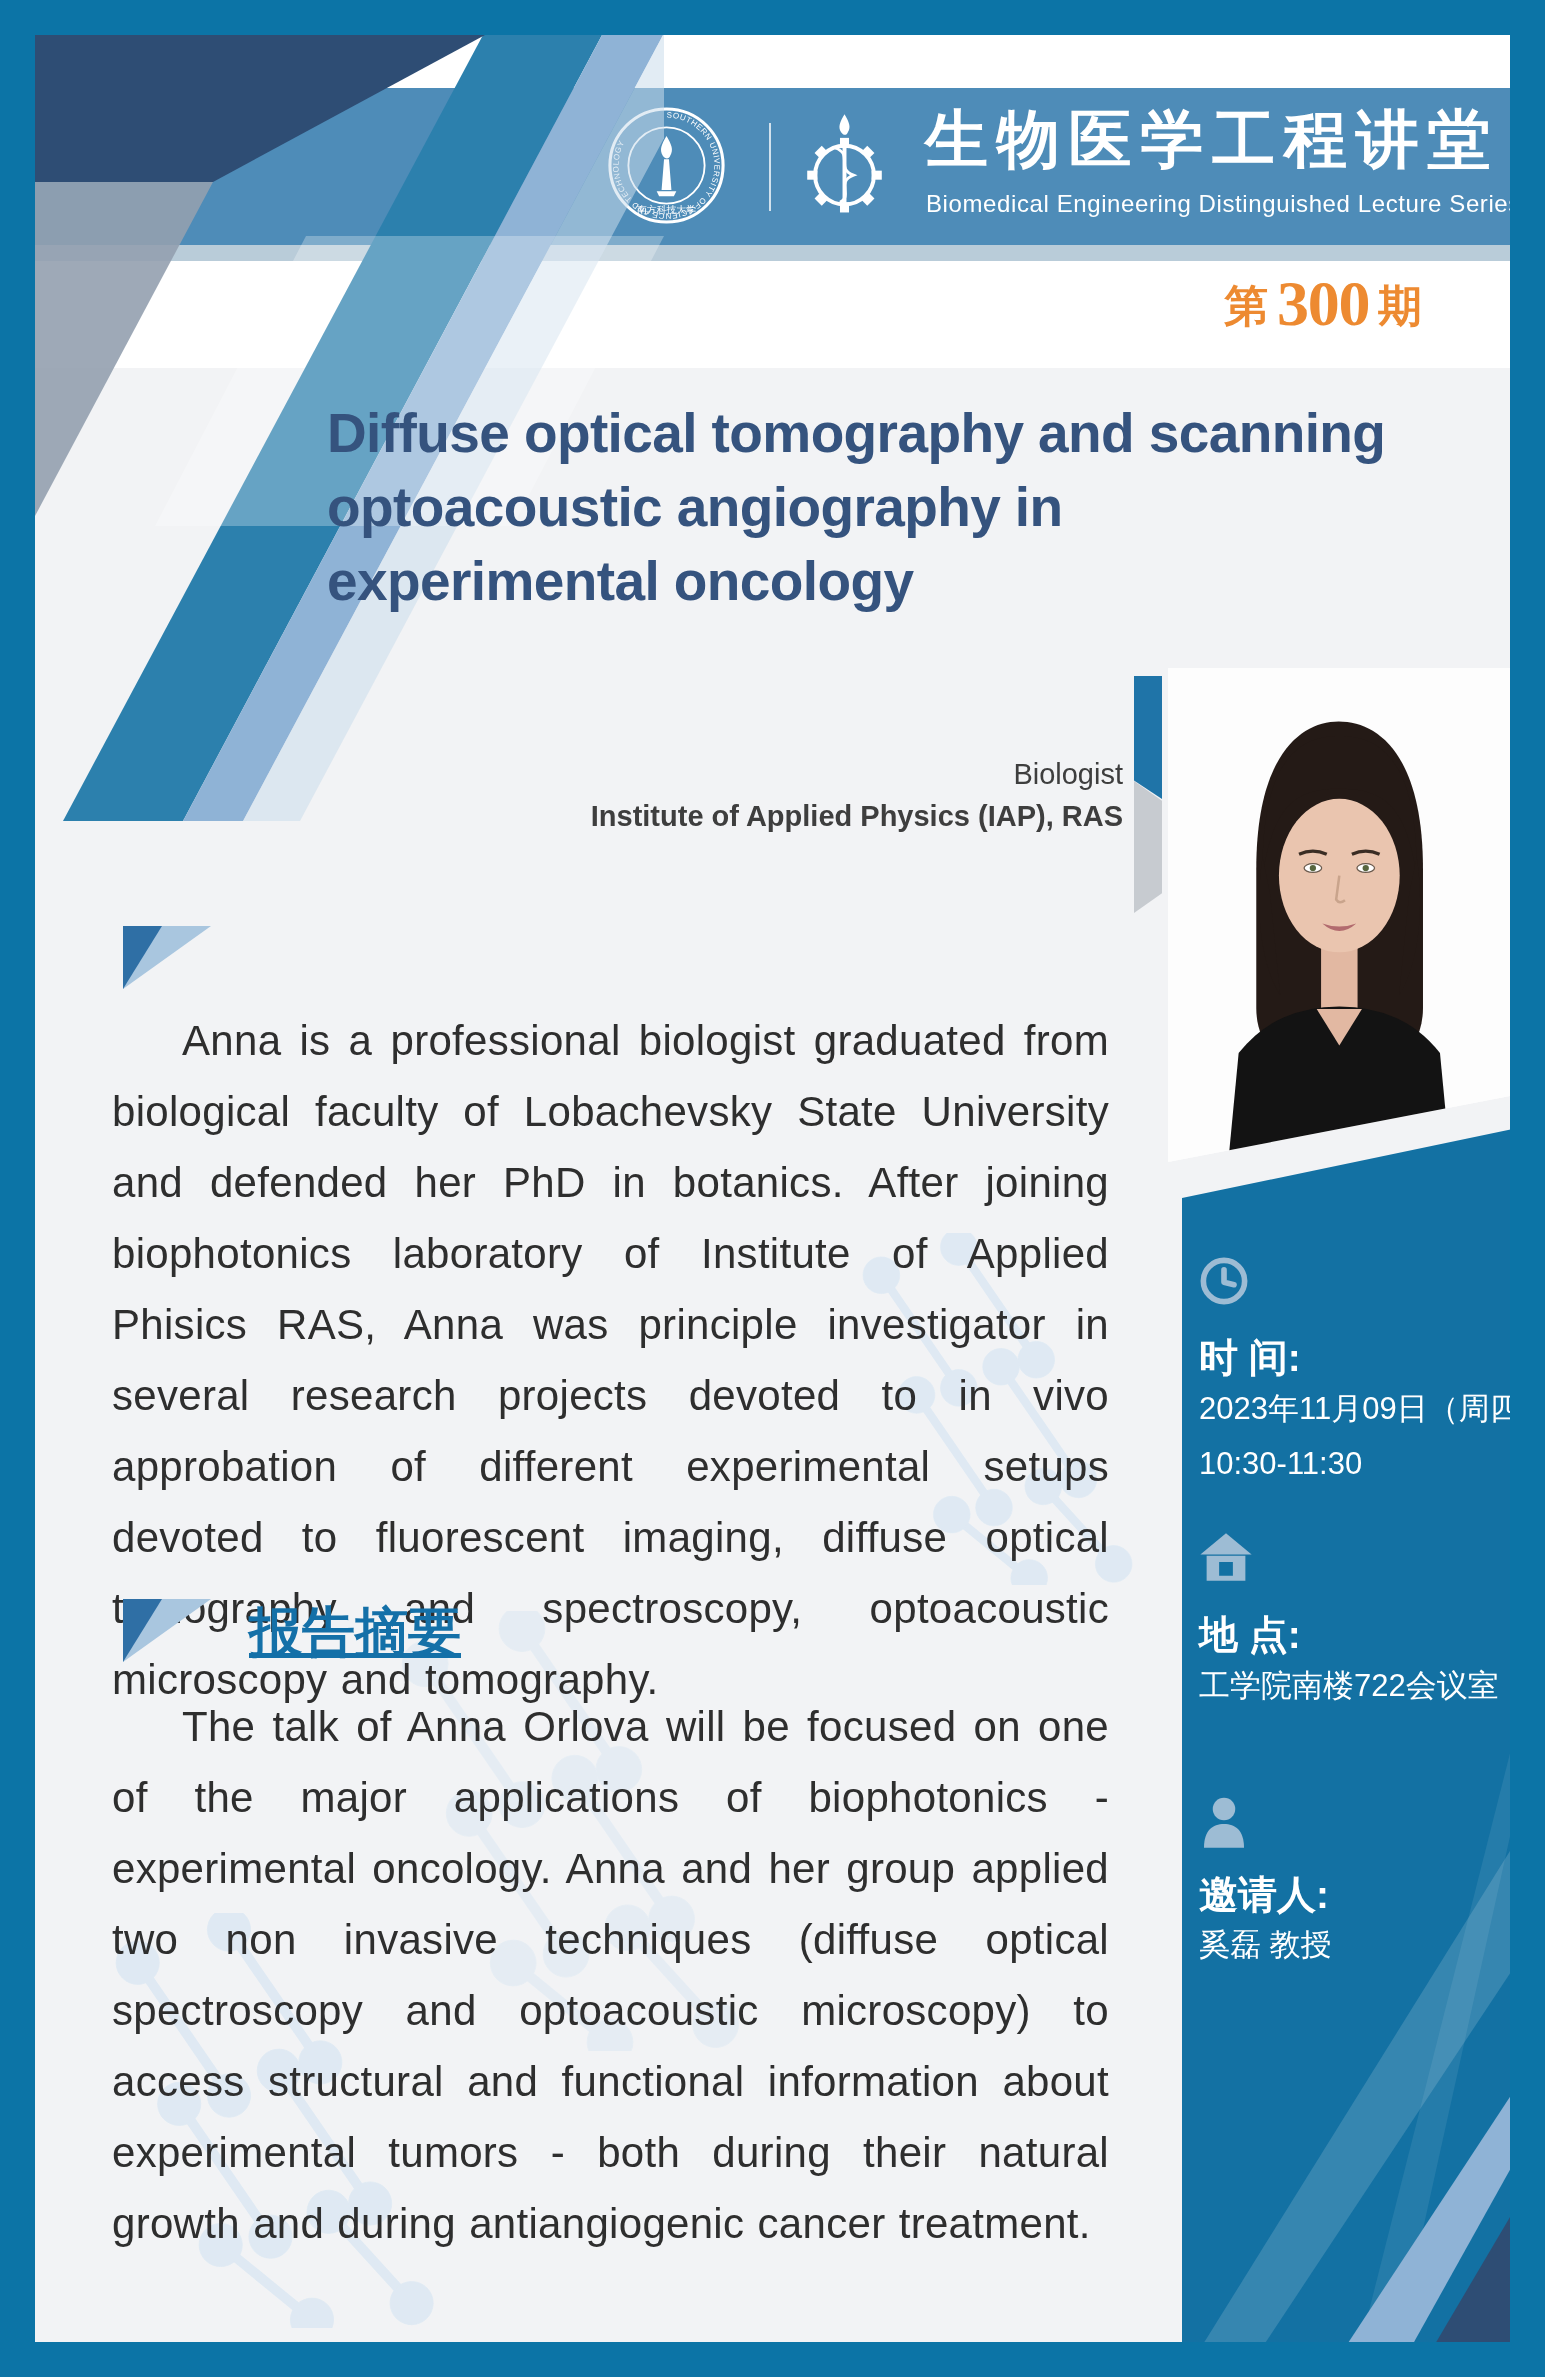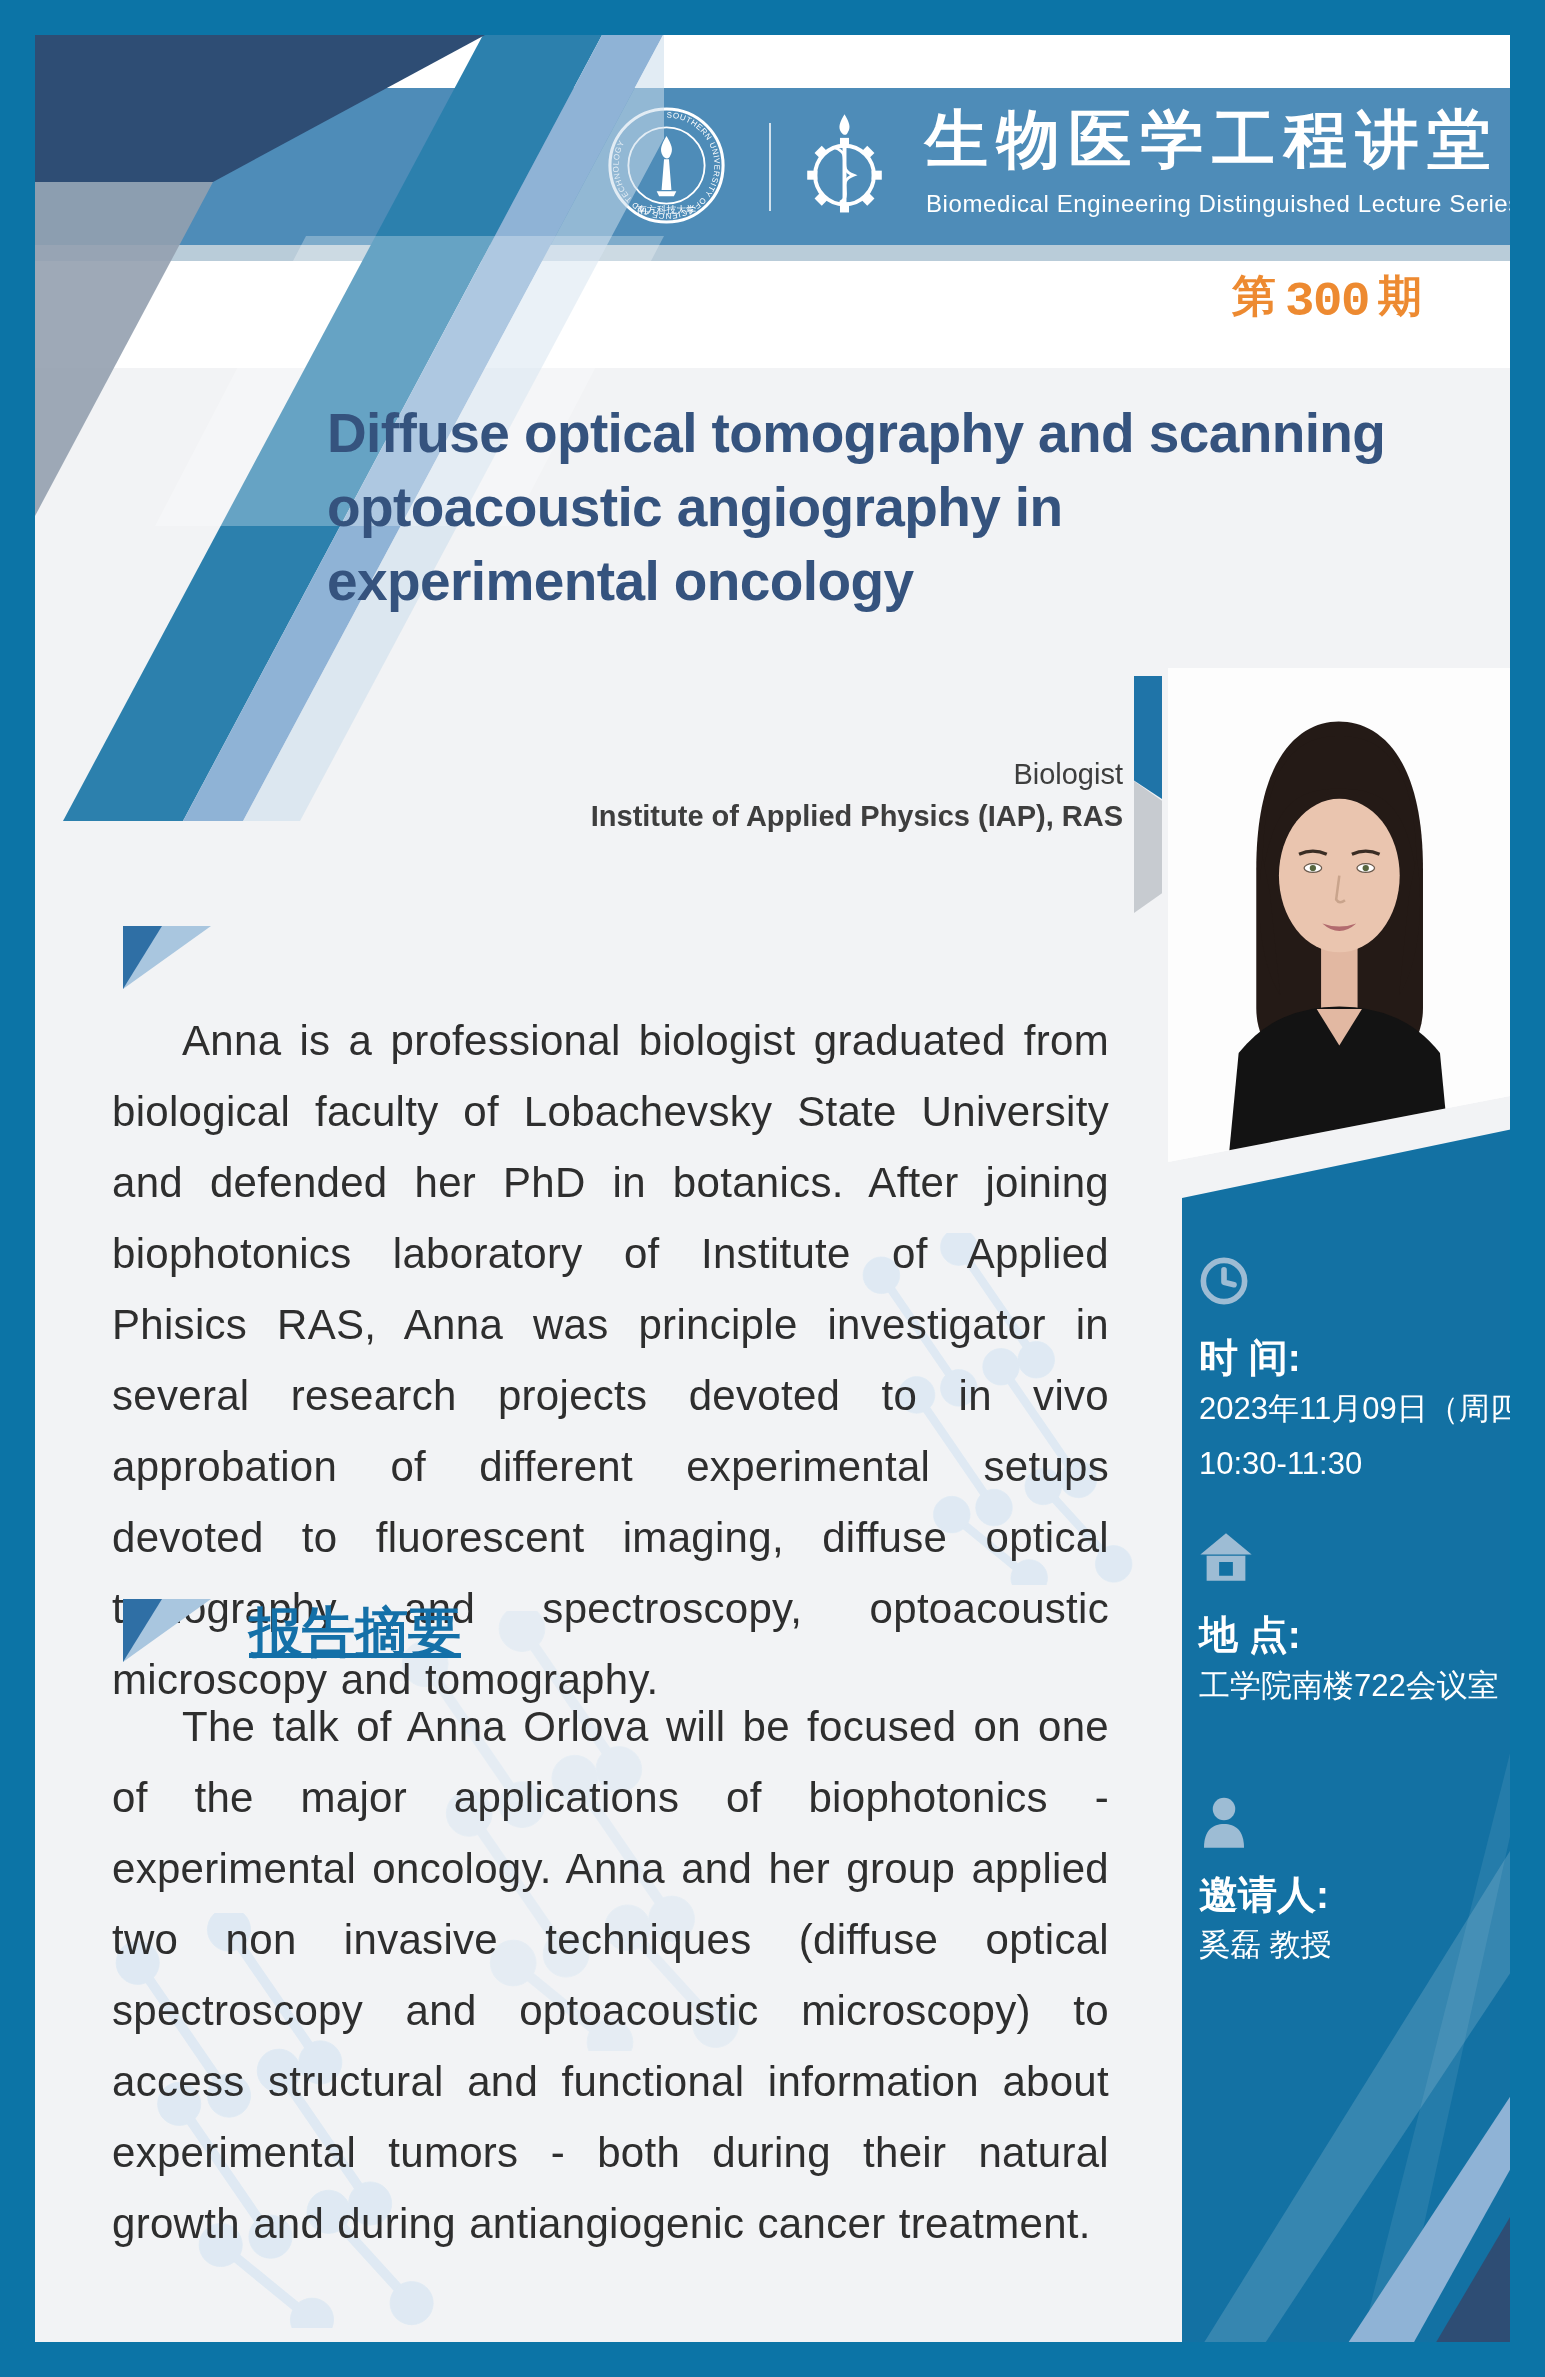--- a/index.html
+++ b/index.html
@@ -33,21 +33,21 @@
   #logo-divider{left:769px;top:123px;width:1.9px;height:88px;background:rgba(255,255,255,.75);z-index:6;}
   #gear{left:788px;top:107px;width:113px;height:116px;z-index:6;}
   #series-cn{left:925px;top:108px;width:566px;color:#fff;font-size:63px;font-weight:700;
     letter-spacing:8.8px;line-height:63px;z-index:6;white-space:nowrap;}
   #series-en{left:926px;top:190px;width:566px;color:#fff;font-size:24px;letter-spacing:0.6px;
     z-index:6;white-space:nowrap;}
 
   
   #issue{right:123px;top:267px;z-index:6;color:#ED8A31;text-align:right;white-space:nowrap;}
   #issue .cjk{font-size:44px;font-weight:700;vertical-align:baseline;}
-  #issue .num{font-family:Liberation Mono, monospace;font-size:49px;font-weight:700;
+  #issue .num{font-family:Liberation Serif, serif;font-size:64px;font-weight:700;
     margin:0 8.8px;vertical-align:-3.8px;letter-spacing:-1.3px;}
 
   
   #talk-title{left:327px;top:396px;width:1082px;color:#35537E;font-size:55px;font-weight:700;
     line-height:74px;z-index:12;letter-spacing:-0.6px;}
   #speaker-name{right:422px;top:659px;color:#404040;font-size:65px;font-weight:700;z-index:12;white-space:nowrap;}
   #bar-blue{left:1134px;top:676px;width:28px;height:123px;background:#1F74A8;z-index:12;
     clip-path:polygon(0 0,100% 0,100% 100%,0 85%);}
   #bar-gray{left:1134px;top:781px;width:28px;height:132px;background:#C7CBD0;z-index:11;
     clip-path:polygon(0 0,100% 15%,100% 85%,0 100%);}

